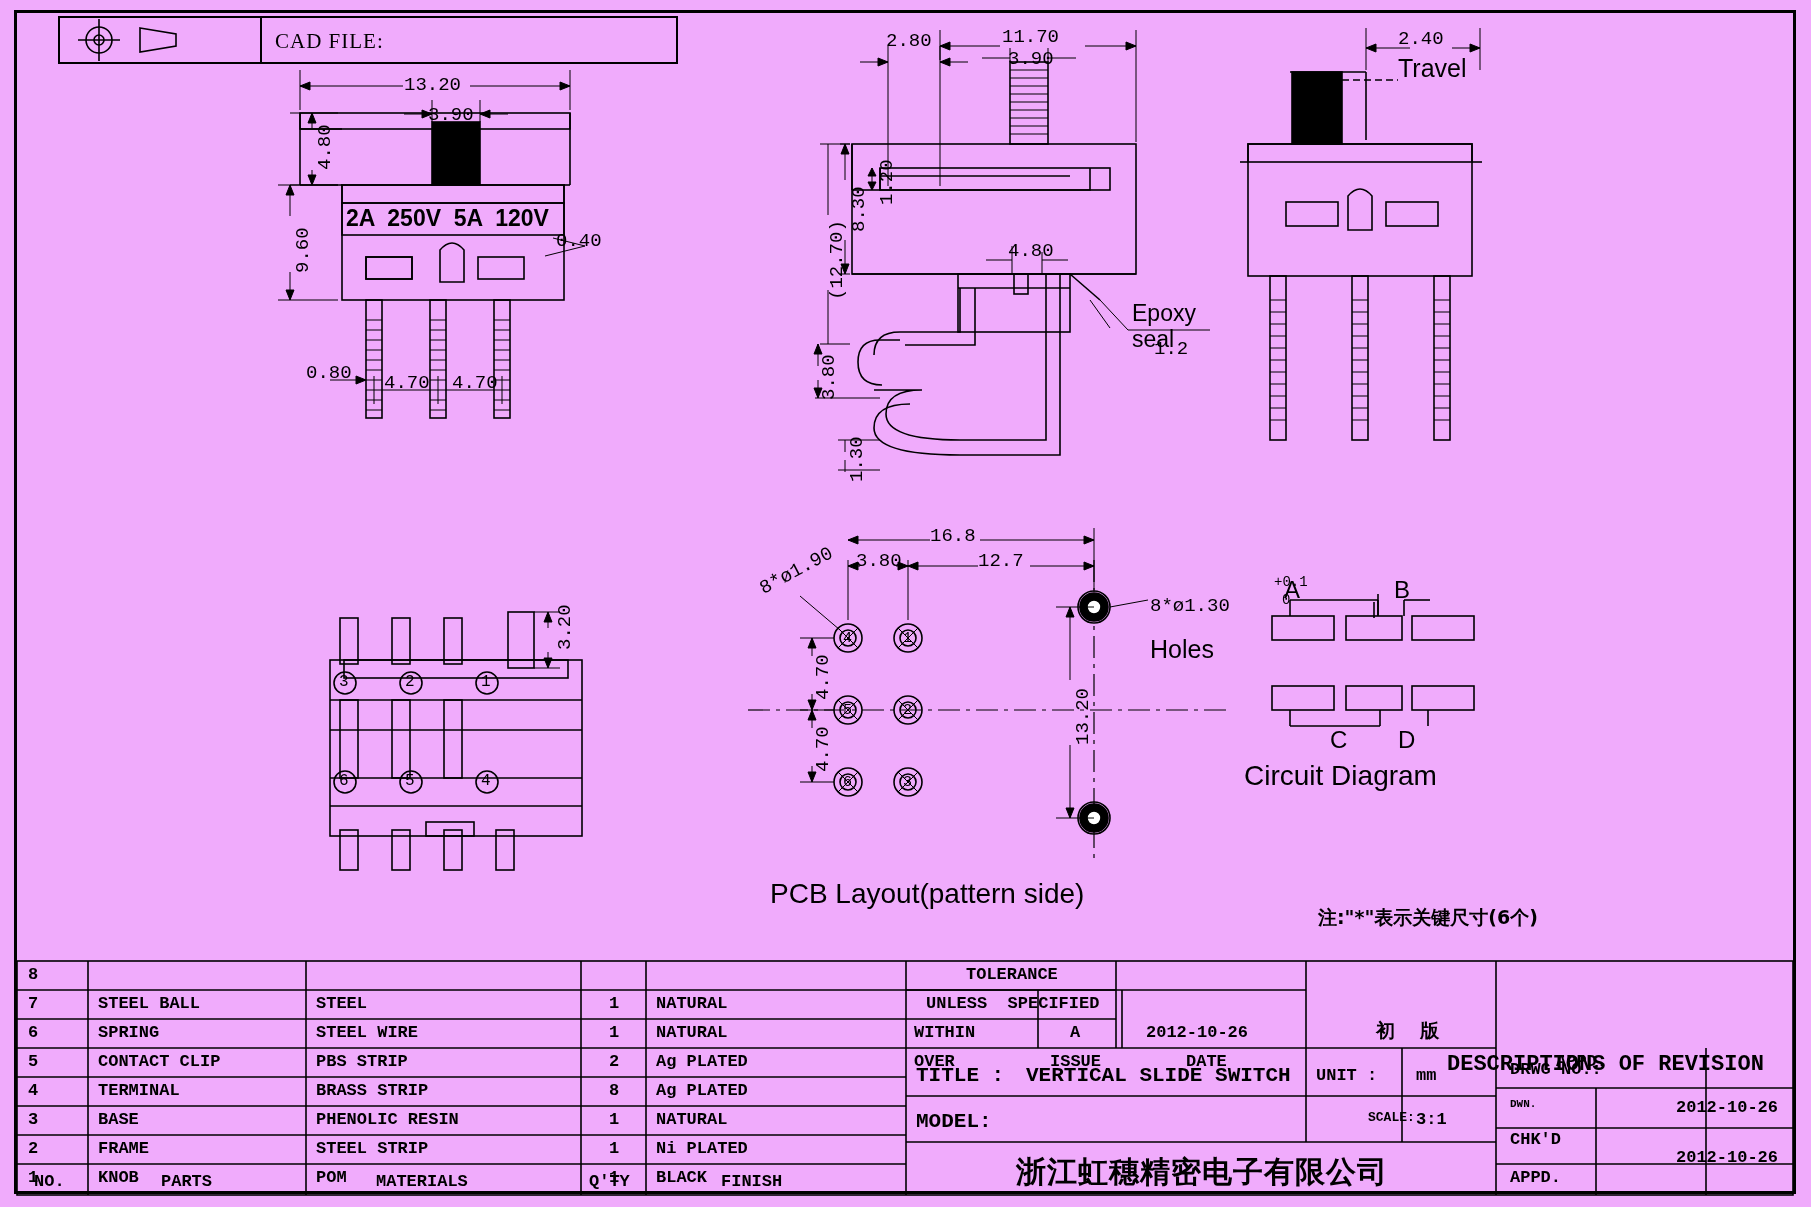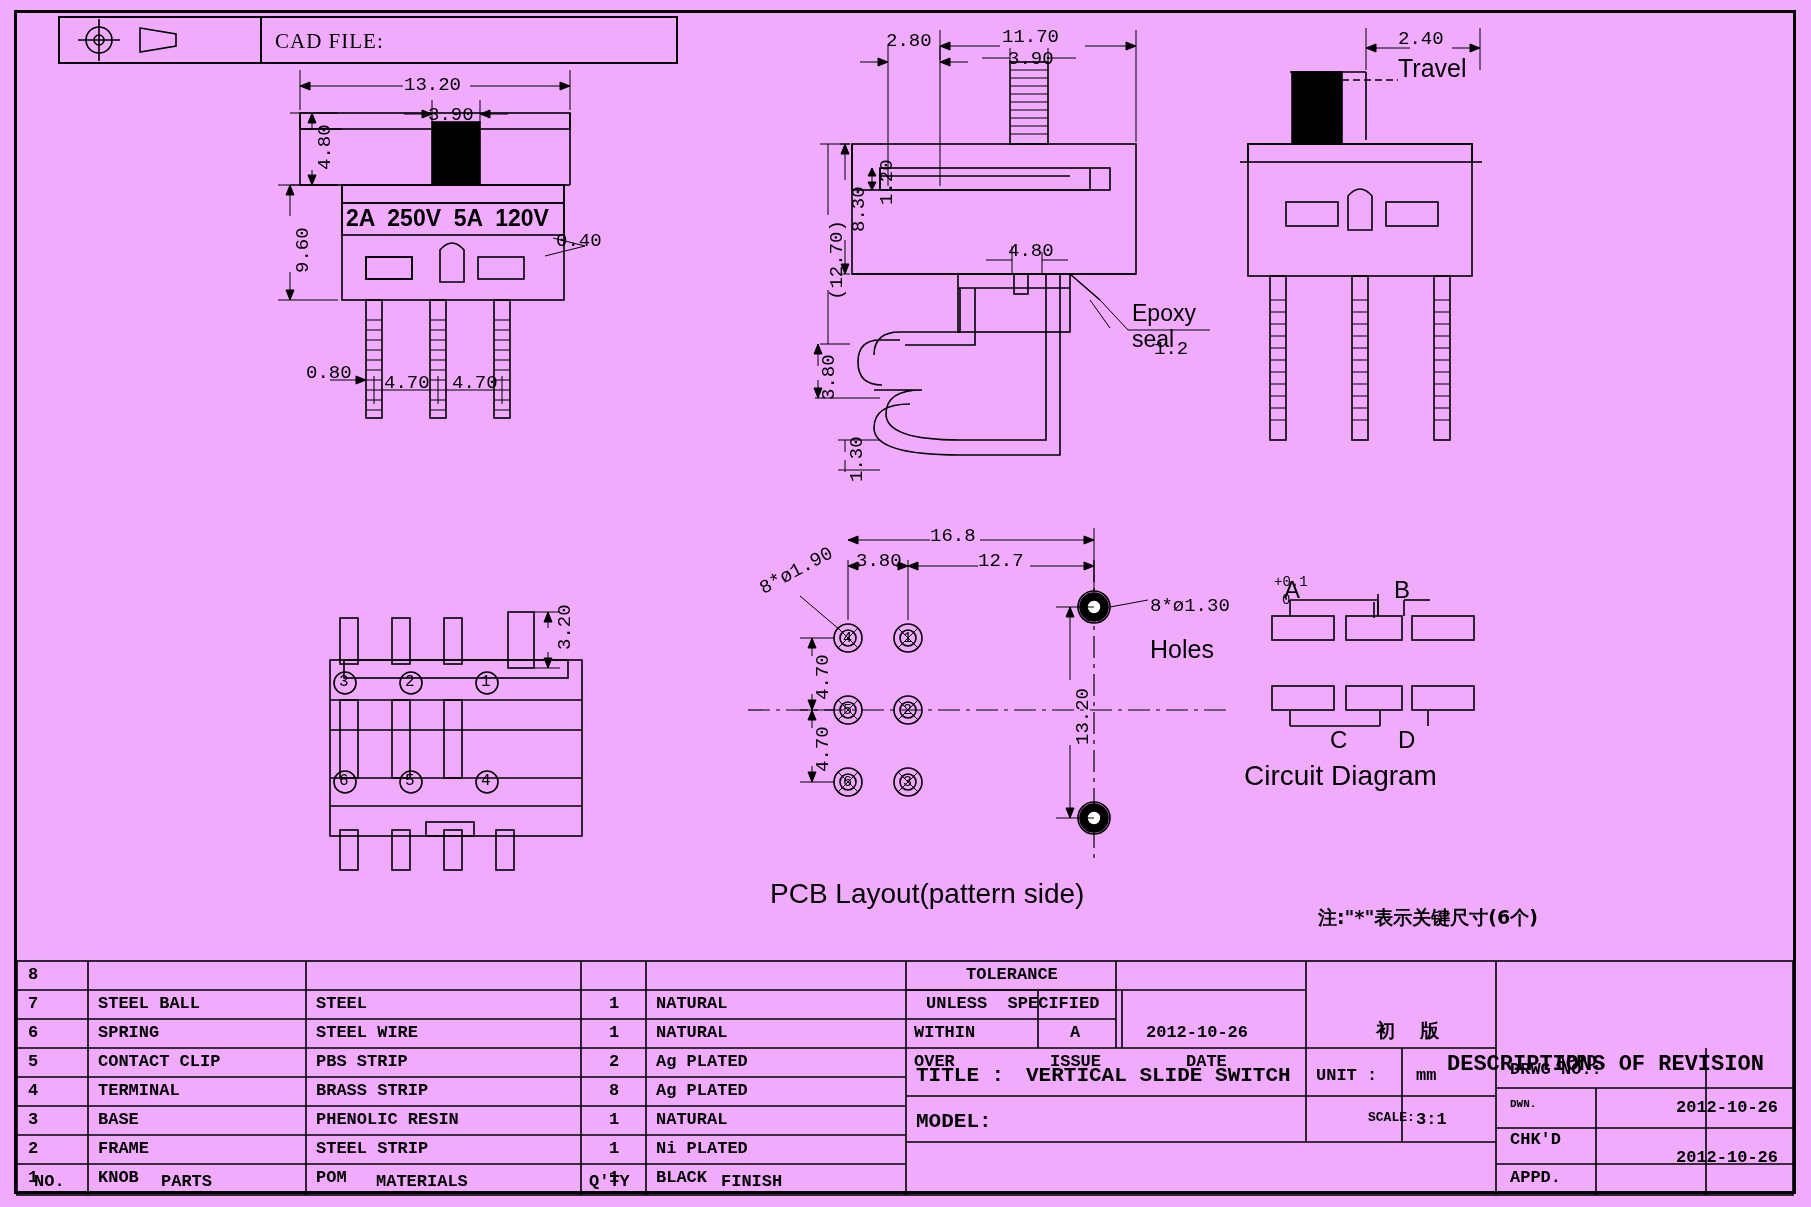--- a/index.html
+++ b/index.html
@@ -599,20 +599,21 @@
     <div class="txt mono bold" style="left:1540px;top:92px;font-size:17px;">APPD.</div>
 
     <div class="txt mono bold" style="left:900px;top:104px;font-size:21px;">TITLE :</div>
     <div class="txt mono bold" style="left:1010px;top:104px;font-size:21px;">VERTICAL SLIDE SWITCH</div>
     <div class="txt mono bold" style="left:900px;top:150px;font-size:21px;">MODEL:</div>
     <div class="txt mono bold" style="left:1300px;top:106px;font-size:17px;">UNIT :</div>
     <div class="txt mono bold" style="left:1400px;top:106px;font-size:17px;">mm</div>
     <div class="txt mono bold" style="left:1336px;top:150px;font-size:13px;margin-left:16px;">SCALE:</div>
     <div class="txt mono bold" style="left:1400px;top:150px;font-size:17px;">3:1</div>
 
+    <div class="txt cn bold" style="left:1000px;top:192px;font-size:30px;letter-spacing:1px;">浙江虹穗精密电子有限公司</div>
 
     <div class="txt mono bold" style="left:1494px;top:100px;font-size:17px;">DRWG NO.:</div>
     <div class="txt mono bold" style="left:1494px;top:138px;font-size:11px;">DWN.</div>
     <div class="txt mono bold" style="left:1494px;top:170px;font-size:17px;">CHK'D</div>
     <div class="txt mono bold" style="left:1494px;top:208px;font-size:17px;">APPD.</div>
     <div class="txt mono bold" style="left:1660px;top:138px;font-size:17px;">2012-10-26</div>
     <div class="txt mono bold" style="left:1660px;top:188px;font-size:17px;">2012-10-26</div>
   </div>
 </div>
 

